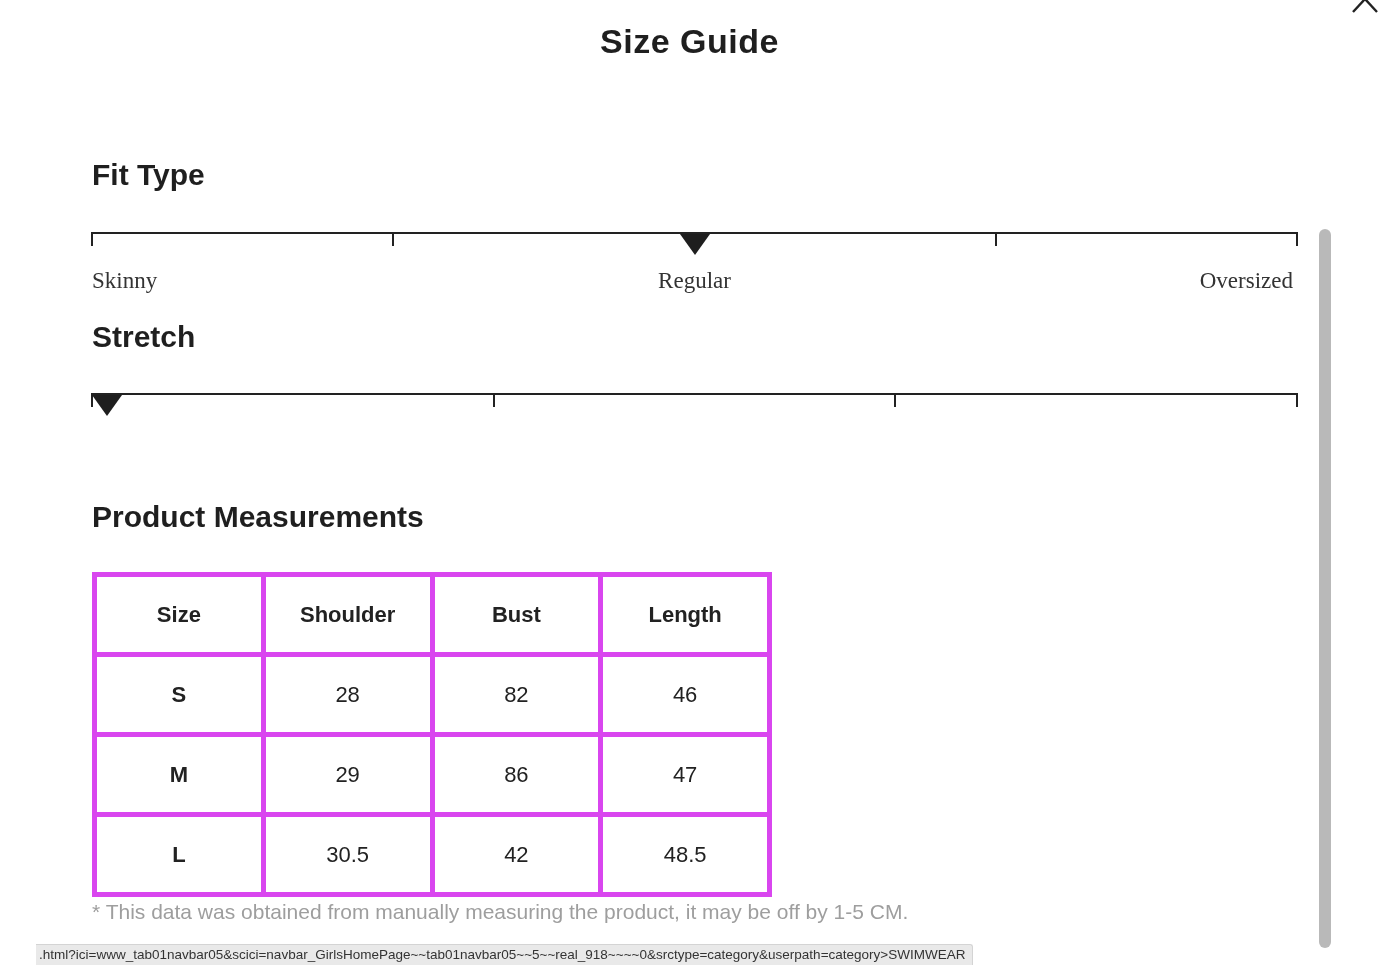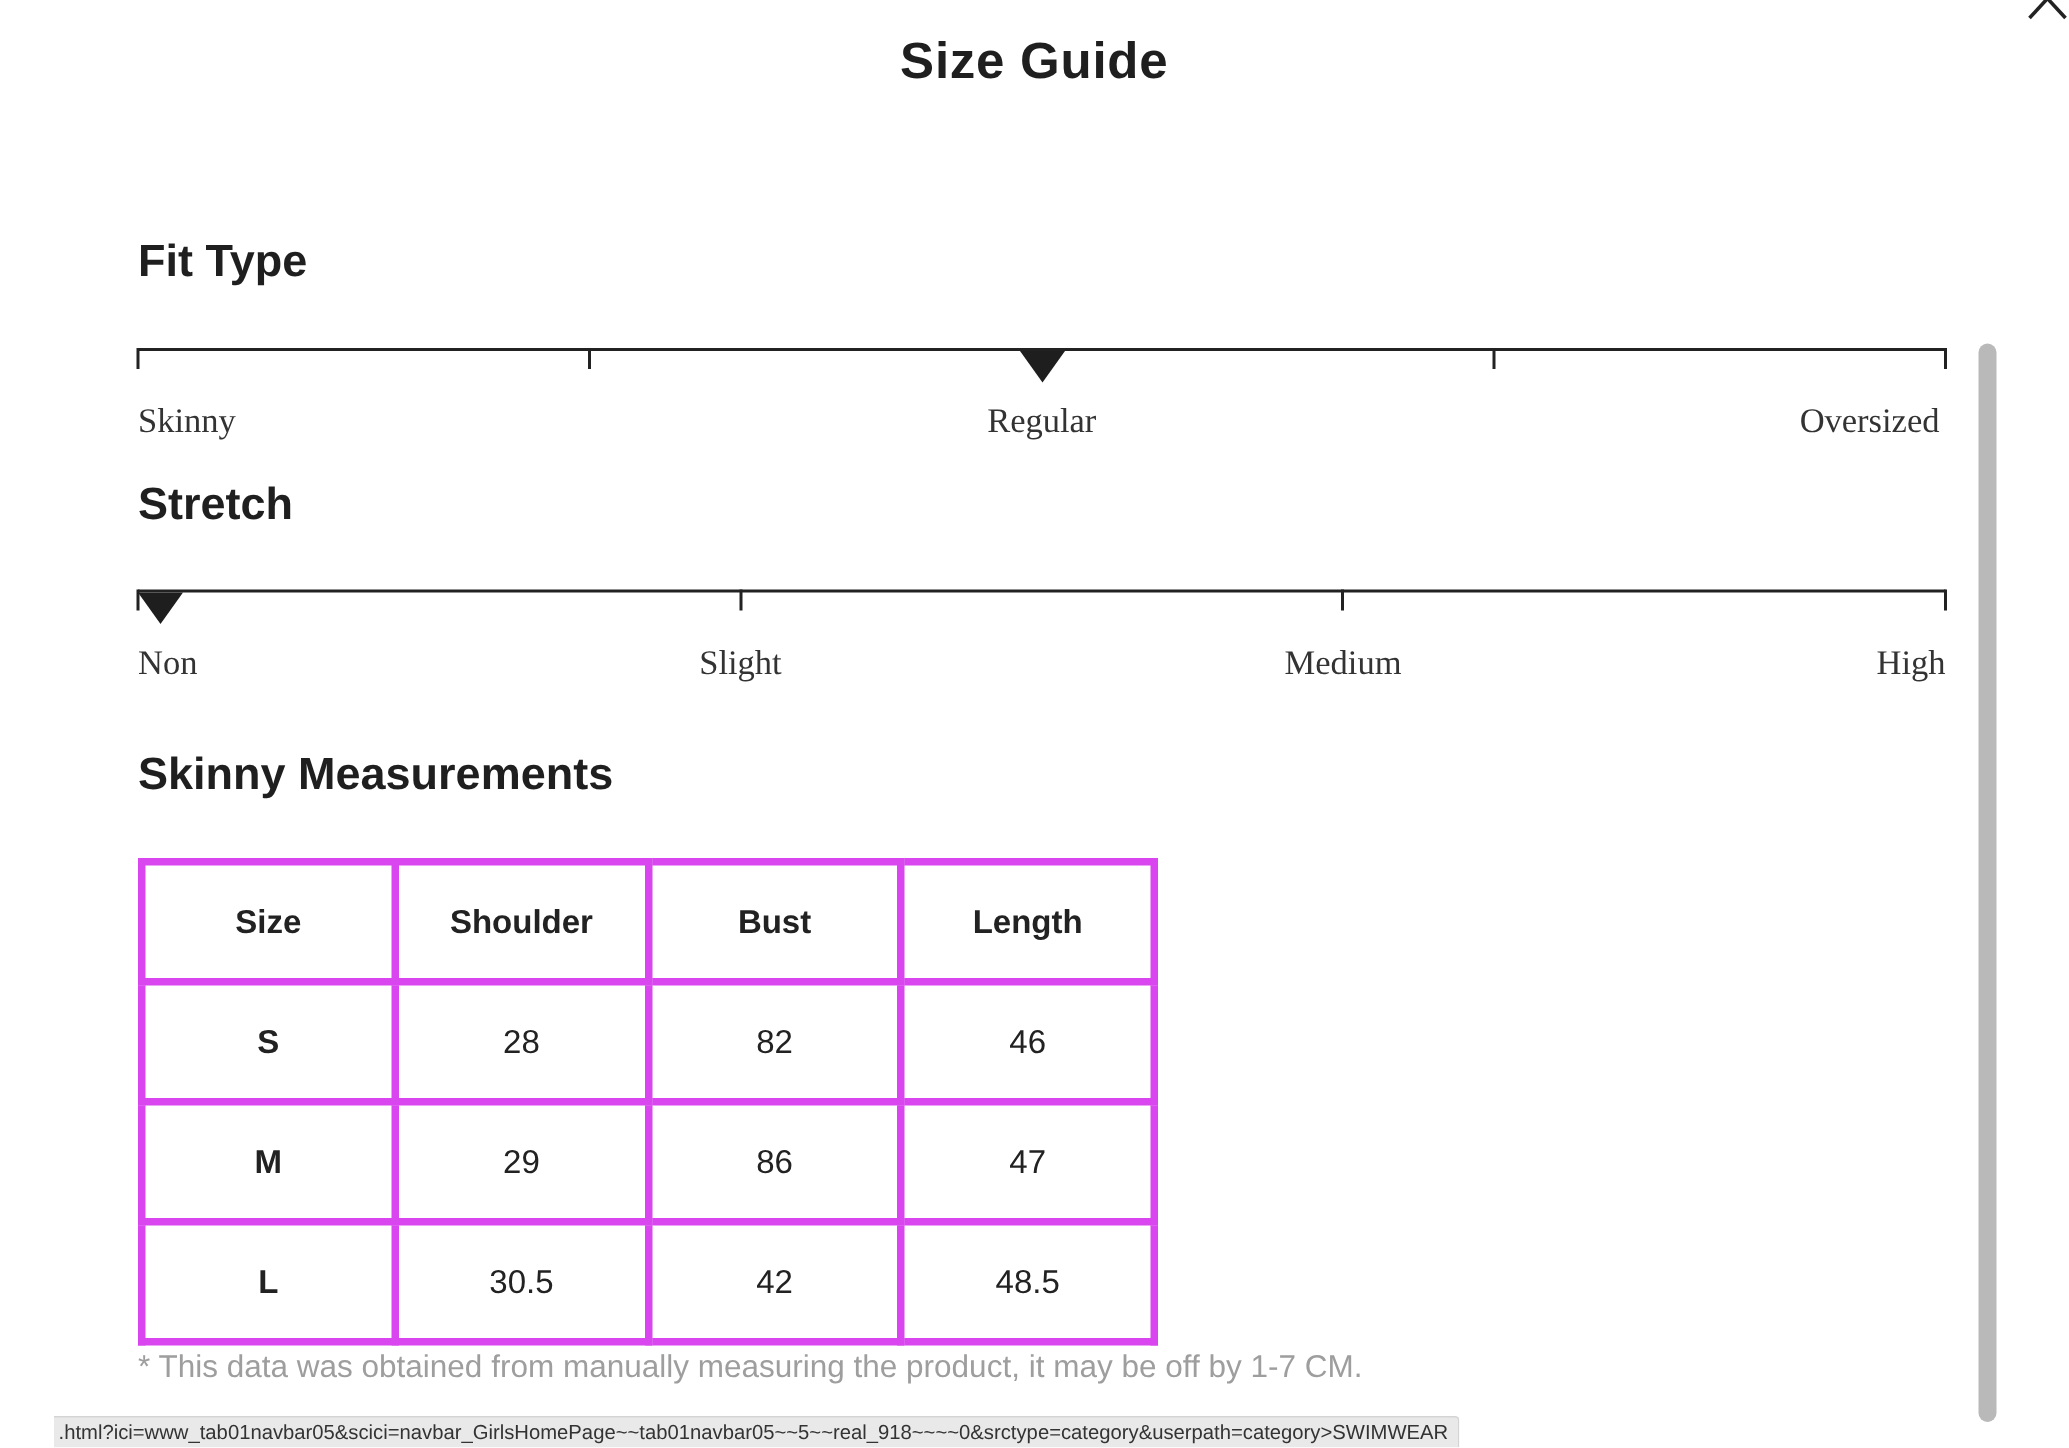--- a/index.html
+++ b/index.html
@@ -110,29 +110,23 @@
 
 <div class="section-heading h-stretch">Stretch</div>
 <div class="scale scale-stretch">
   <div class="track">
       <div class="tick" style="left: calc(0% - 1px);"></div>
       <div class="tick" style="left: calc(33.33% - 1px);"></div>
       <div class="tick" style="left: calc(66.67% - 1px);"></div>
       <div class="tick" style="left: calc(100% - 1px);"></div>
       <div class="marker" style="left: 0%;"></div>
     </div>
-  <div class="scale-labels">
-      <span class="scale-label" style="left: 0px;">Non</span>
-      <span class="scale-label" style="left: 33.33%; transform: translateX(-50%);">Slight</span>
-      <span class="scale-label" style="left: 66.67%; transform: translateX(-50%);">Medium</span>
-      <span class="scale-label" style="right: 0px;">High</span>
-    </div>
 </div>
 
-<div class="section-heading h-measure">Skinny Measurements</div>
+<div class="section-heading h-measure">Product Measurements</div>
 
 <table class="size-table">
   <thead>
     <tr>
       <th>Size</th>
       <th>Shoulder</th>
       <th>Bust</th>
       <th>Length</th>
     </tr>
   </thead>
@@ -151,17 +145,17 @@
     </tr>
     <tr>
       <td class="size-cell">L</td>
       <td>30.5</td>
       <td>42</td>
       <td>48.5</td>
     </tr>
   </tbody>
 </table>
 
-<div class="footnote">* This data was obtained from manually measuring the product, it may be off by 1-7 CM.</div>
+<div class="footnote">* This data was obtained from manually measuring the product, it may be off by 1-5 CM.</div>
 
 <div class="scrollbar-thumb"></div>
 
 <div class="status-bar">.html?ici=www_tab01navbar05&amp;scici=navbar_GirlsHomePage~~tab01navbar05~~5~~real_918~~~~0&amp;srctype=category&amp;userpath=category&gt;SWIMWEAR</div>
 
 </body></html>

